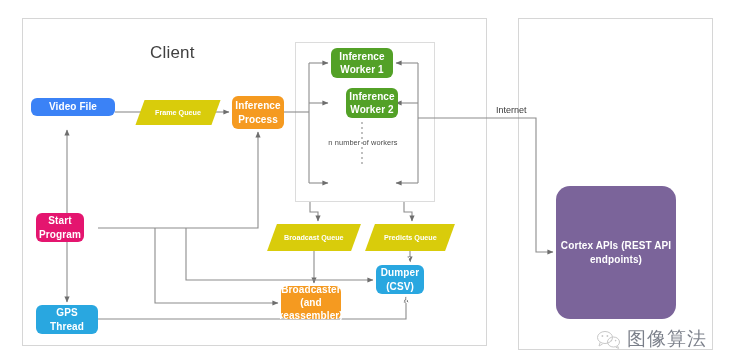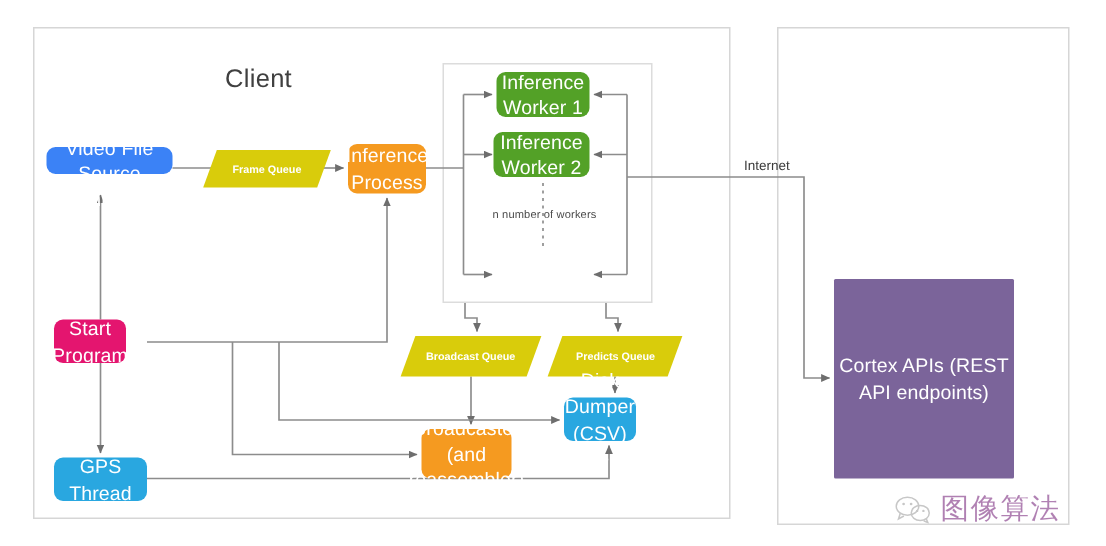--- a/index.html
+++ b/index.html
@@ -45,28 +45,28 @@
     box-sizing: border-box;
   }
   .node {
     position: absolute;
     box-sizing: border-box;
     display: flex;
     align-items: center;
     justify-content: center;
     text-align: center;
     color: #ffffff;
-    font-size: 13px;
+    font-size: 10px;
     line-height: 1.32;
     border-radius: 6px;
     padding: 2px 3px;
-    font-weight: normal;
+    font-weight: bold;
     letter-spacing: 0.1px;
   }
-  .node.big-radius { border-radius: 1px; }
+  .node.big-radius { border-radius: 14px; }
   .node.plain-text {
     color: #4a4a4a;
     background: transparent;
     font-weight: normal;
     font-size: 7.4px;
   }
   .para {
     position: absolute;
     box-sizing: border-box;
     display: flex;
@@ -91,21 +91,21 @@
   }
   .watermark {
     position: absolute;
     display: flex;
     align-items: center;
     gap: 5px;
     opacity: 0.55;
   }
   .watermark-text {
     font-size: 19px;
-    color: #701a75;
+    color: #0f172a;
     letter-spacing: 1px;
     font-family: "DejaVu Sans", sans-serif;
   }
   .wechat-glyph {
     width: 26px;
     height: 20px;
     position: relative;
   }
 </style>
 </head>
@@ -179,21 +179,21 @@
   </div>
 
   <div class="node" style="left:232px; top:96px; width:52px; height:33px; background:#f59a20;">
     <span>Inference Process</span>
   </div>
 
   <div class="node" style="left:331px; top:48px; width:62px; height:30px; background:#53a127;">
     <span>Inference Worker 1</span>
   </div>
 
-  <div class="node" style="left:329px; top:88px; width:64px; height:30px; background:#53a127;justify-content:center;">
+  <div class="node" style="left:346px; top:88px; width:52px; height:30px; background:#53a127;justify-content:center;">
     <span>Inference Worker 2</span>
   </div>
 
   <div class="node plain-text" style="left:313px; top:136px; width:100px; height:14px;">
     <span>n number of workers</span>
   </div>
 
 
   <div class="para" style="left:272px; top:224px; width:84px; height:27px; background:#d9cc0b;">
     <span>Broadcast Queue</span>

